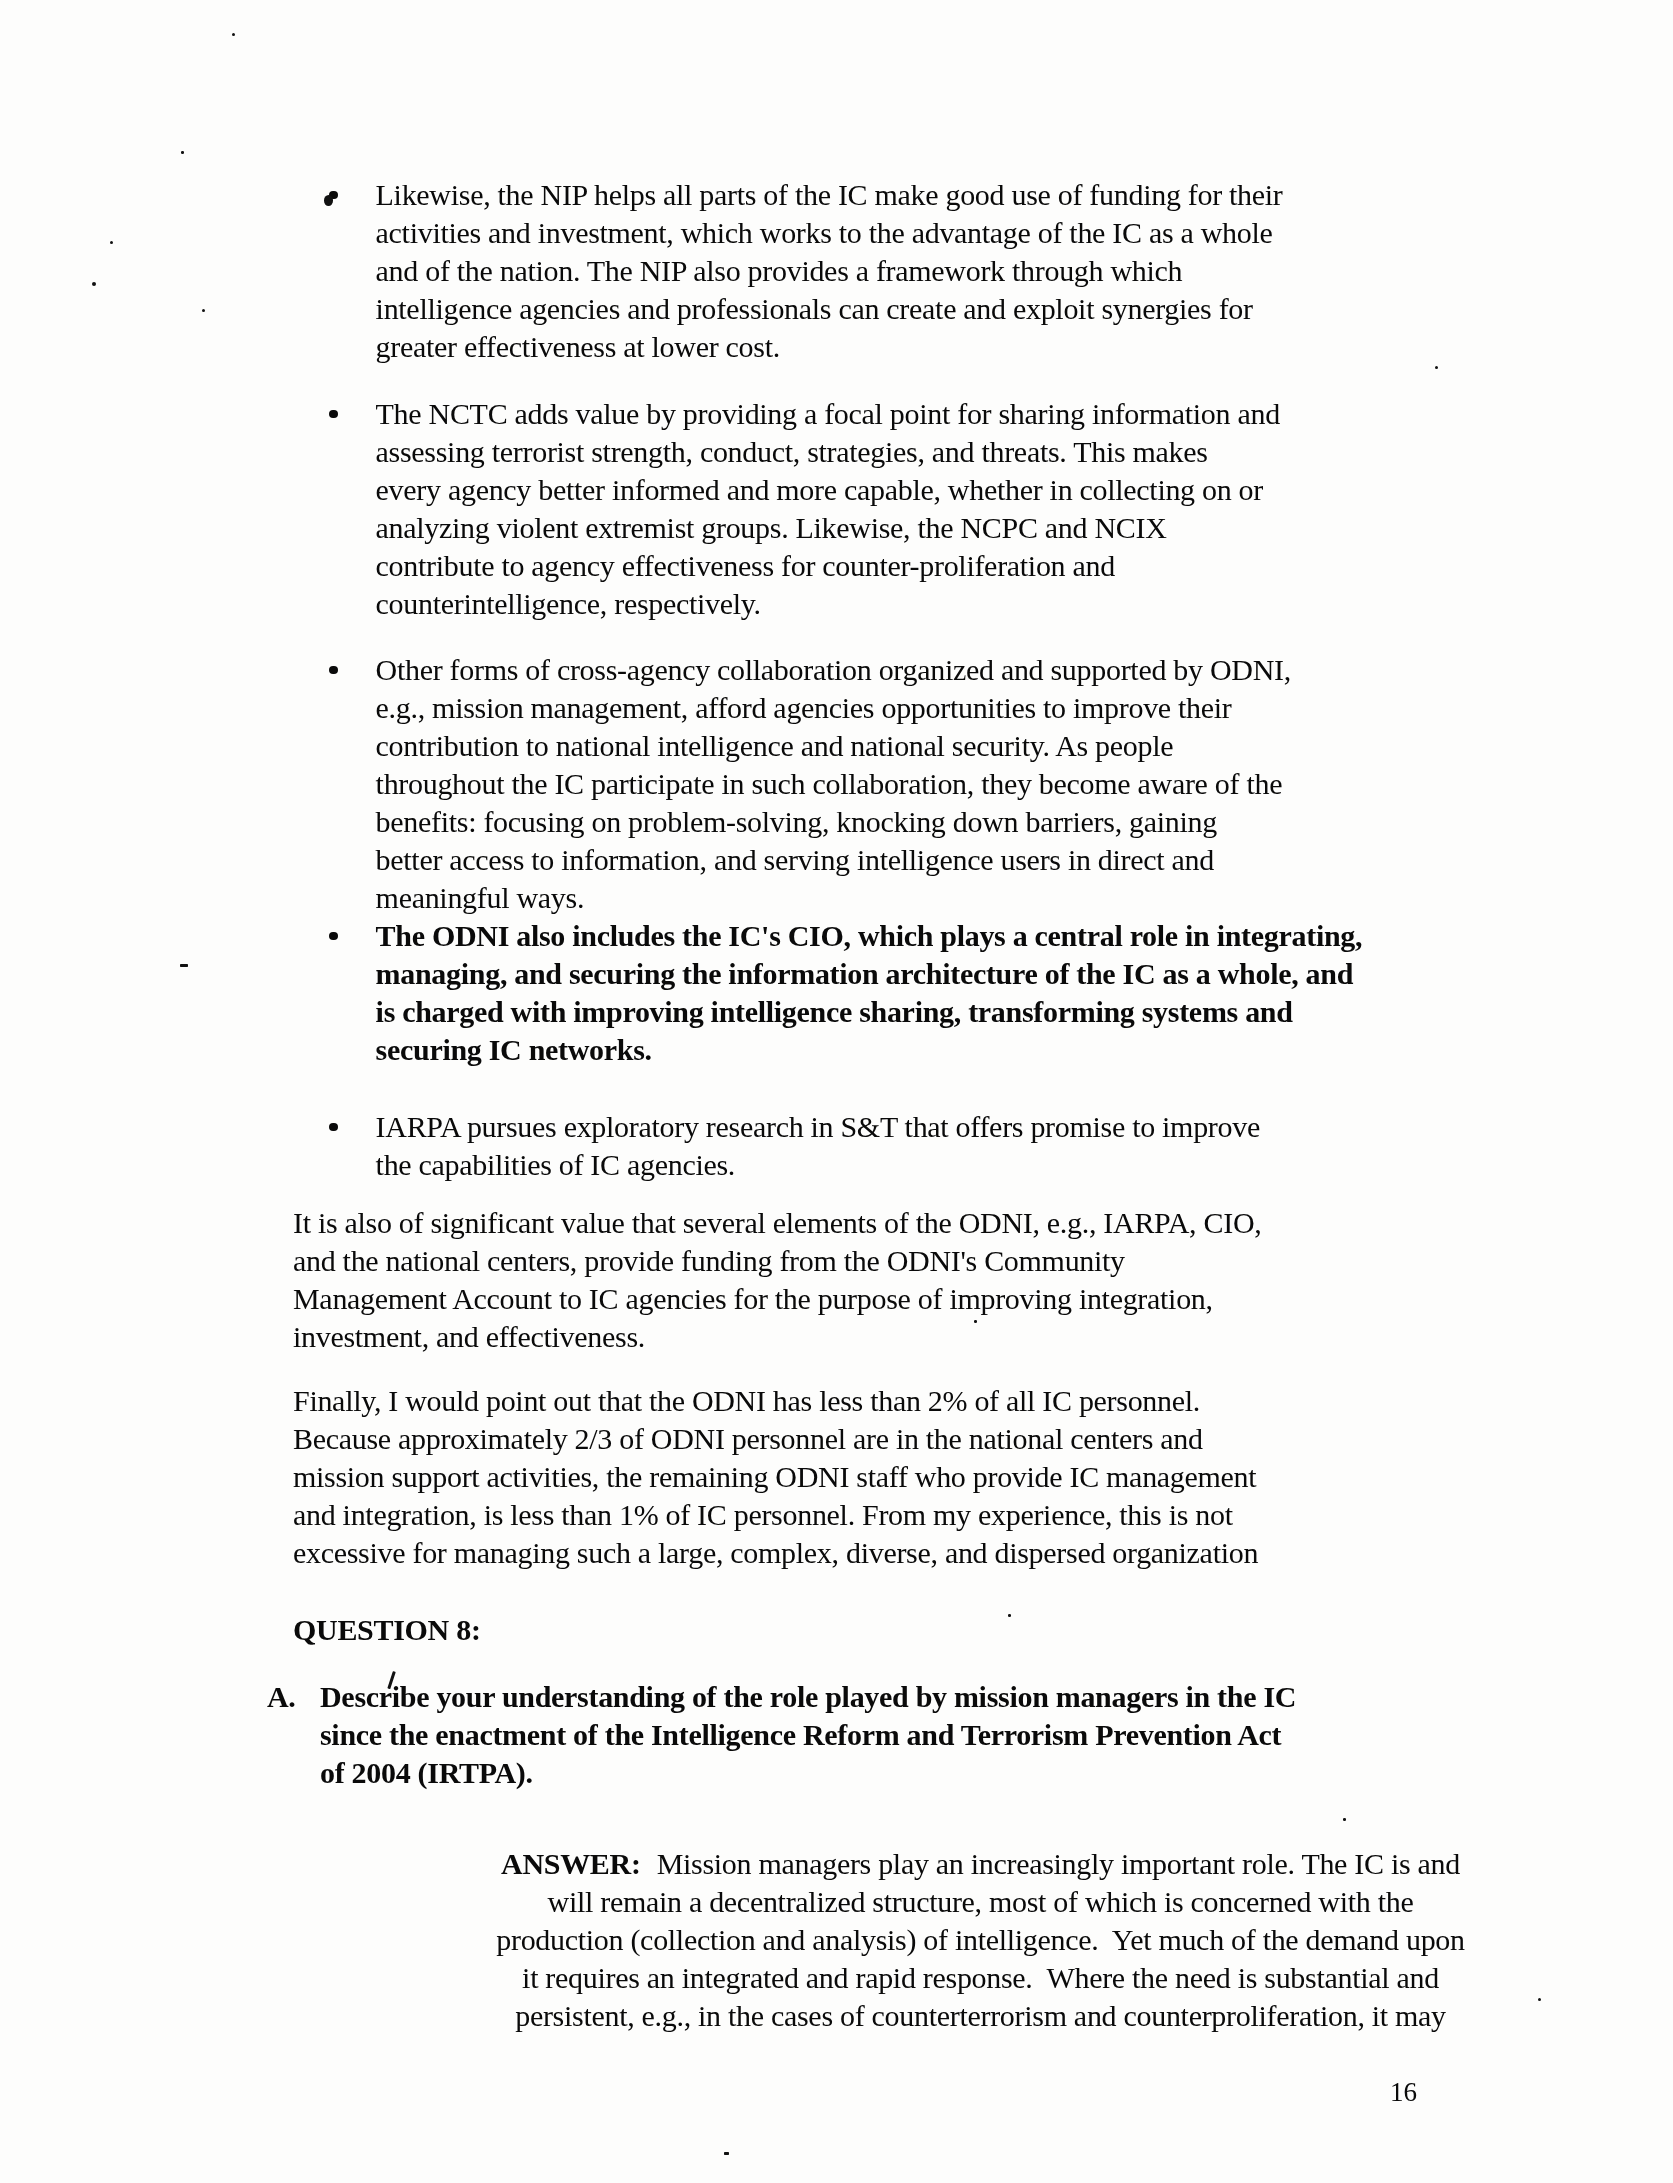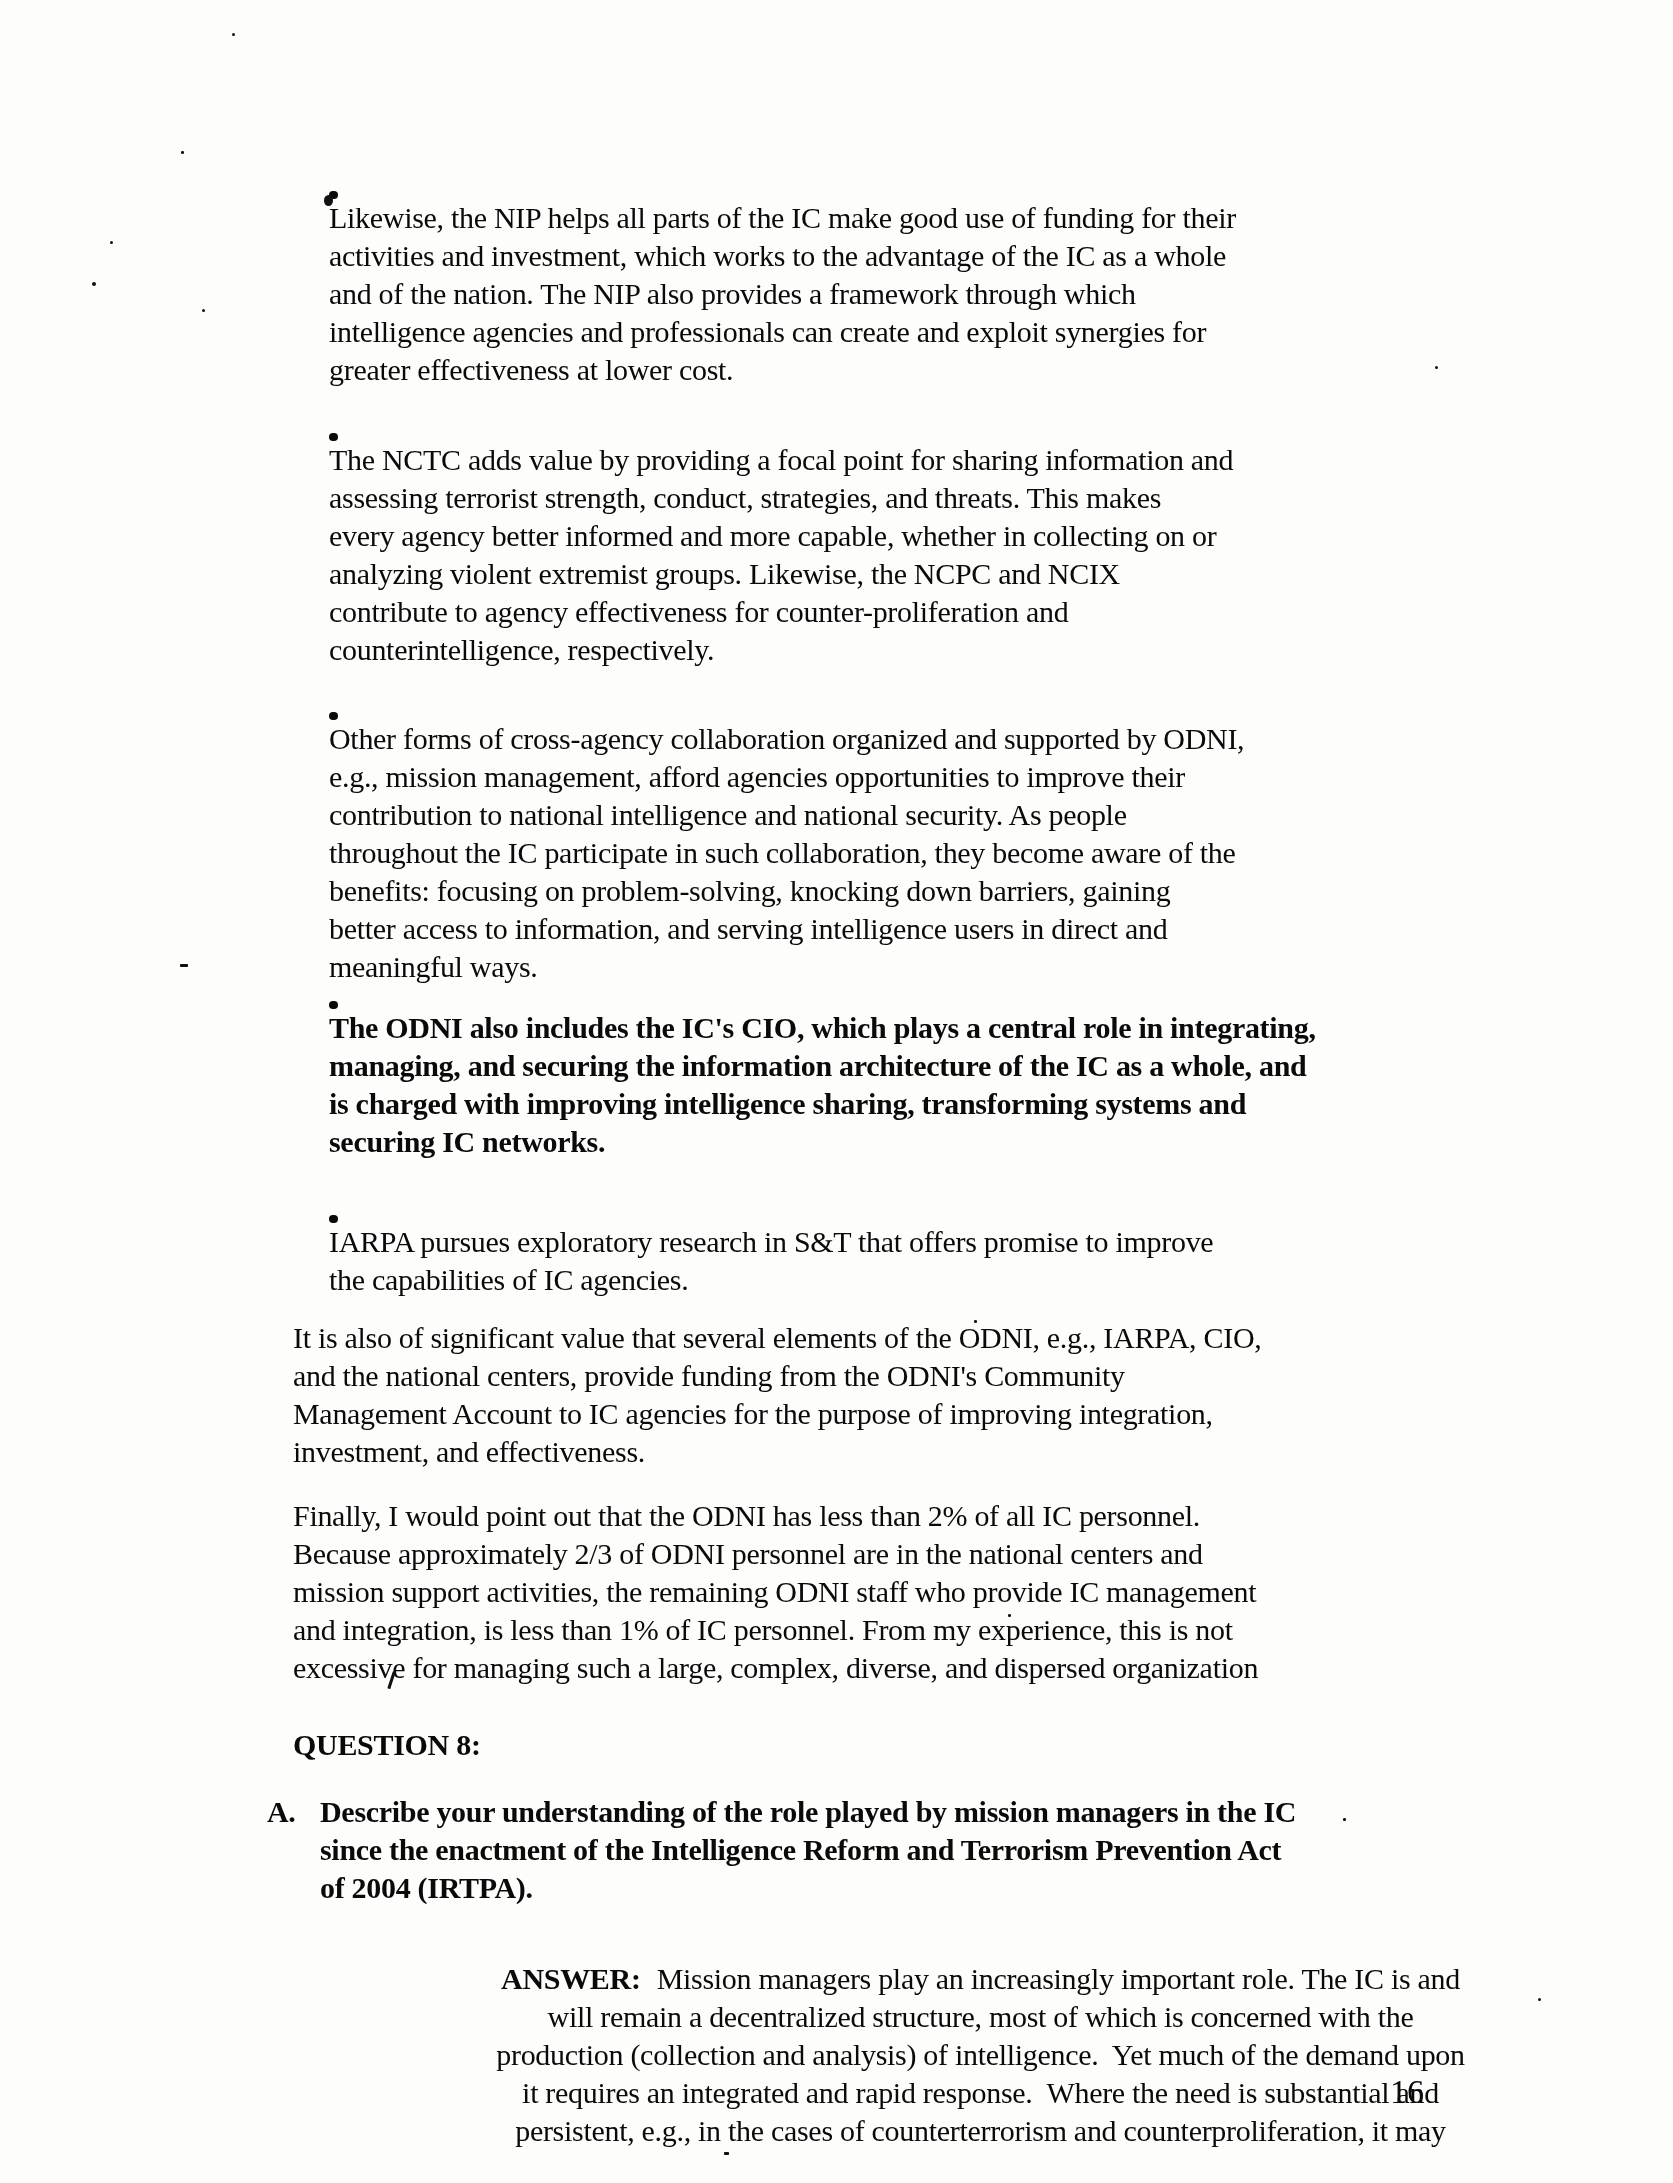--- a/index.html
+++ b/index.html
@@ -14,21 +14,20 @@
     line-height:38px;
     letter-spacing:-0.3px;
     overflow:hidden;
   }
   .content { padding-top:176px; }
   .tline { white-space:pre; }
   .bullet {
     display:flex;
     margin-left:329px;
     align-items:flex-start;
-    flex-direction:column;
   }
   .bullet .dot {
     flex:0 0 8.6px;
     width:8.6px; height:8.6px;
     margin-top:14.5px;
     margin-right:38px;
     background:#0a0a0a;
     border-radius:50%;
   }
   .b1 { margin-bottom:29px; }
@@ -50,21 +49,21 @@
     margin-left:267px;
     margin-bottom:53px;
     font-weight:bold;
   }
   .q-item .q-letter { flex:0 0 53px; }
   .answer { margin-left:288px;text-align:center; }
   .answer b { margin-right:16px; }
   .page-number {
     position:absolute;
     left:1390px; top:2073px;
-    font-size:34px;
+    font-size:27px;
     letter-spacing:0;
   }
   .speck {
     position:absolute;
     background:#111;
     border-radius:50%;
   }
   .dash { border-radius:0.7px; }
 </style>
 </head>

